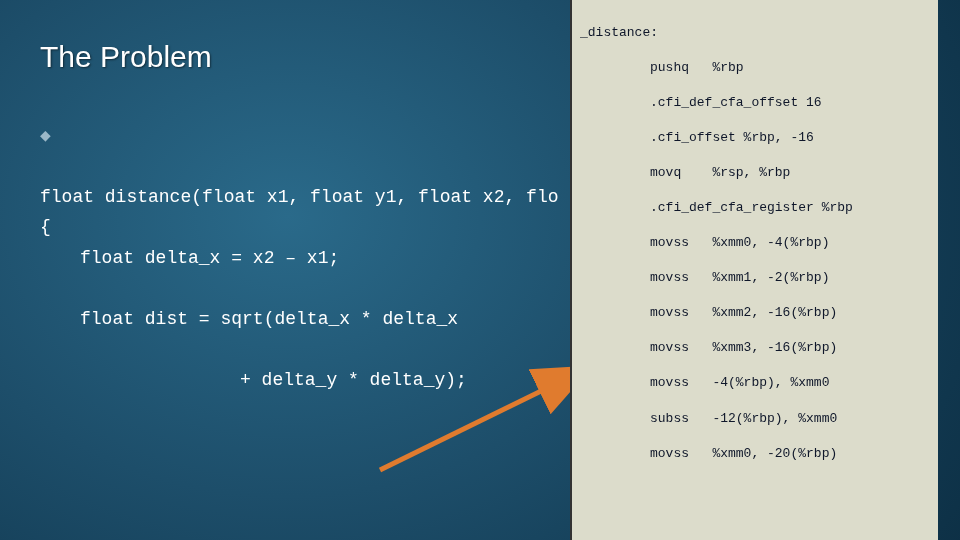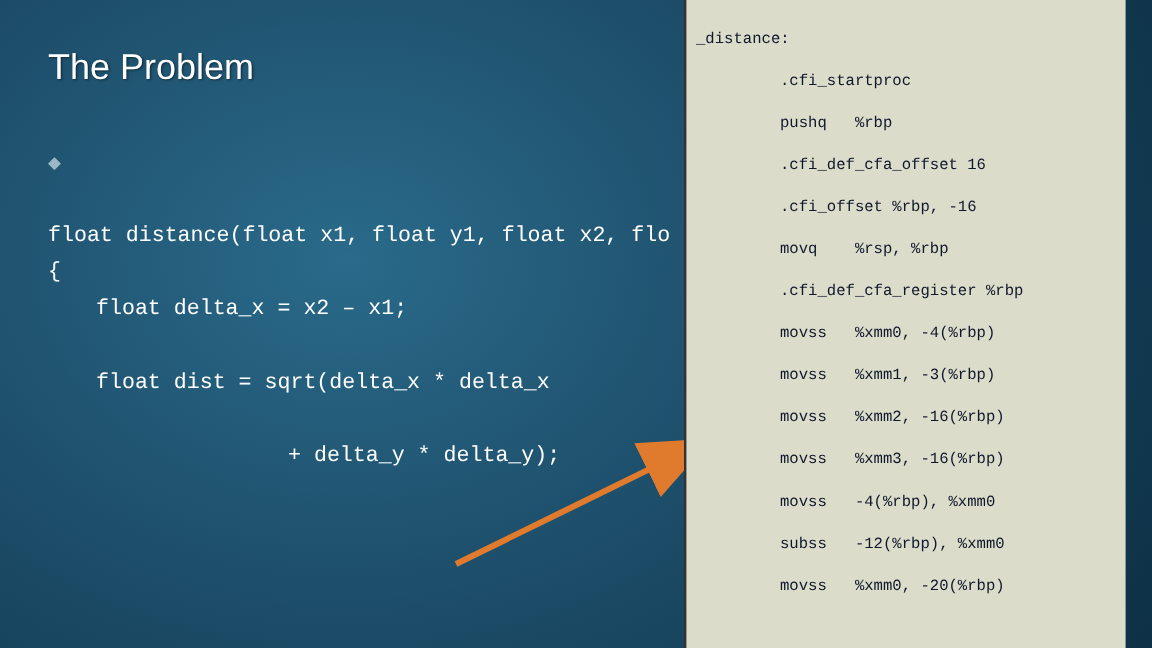--- a/index.html
+++ b/index.html
@@ -76,28 +76,27 @@
   <defs>
     <marker id="ah" markerWidth="12" markerHeight="12" refX="9" refY="5" orient="auto">
       <polygon points="0,0 12,5 0,10" fill="#e07b2e"></polygon>
     </marker>
   </defs>
   <line x1="10" y1="110" x2="210" y2="12" stroke="#e07b2e" stroke-width="5" marker-end="url(#ah)"></line>
 </svg>
 
 <div class="asm-panel">
 <span class="asm-line">_distance:</span>
-<span class="asm-line asm-indent1">.cfi_startproc</span>
 <span class="asm-line asm-indent1">pushq   %rbp</span>
 <span class="asm-line asm-indent1">.cfi_def_cfa_offset 16</span>
 <span class="asm-line asm-indent1">.cfi_offset %rbp, -16</span>
 <span class="asm-line asm-indent1">movq    %rsp, %rbp</span>
 <span class="asm-line asm-indent1">.cfi_def_cfa_register %rbp</span>
 <span class="asm-line asm-indent1">movss   %xmm0, -4(%rbp)</span>
-<span class="asm-line asm-indent1">movss   %xmm1, -3(%rbp)</span>
+<span class="asm-line asm-indent1">movss   %xmm1, -2(%rbp)</span>
 <span class="asm-line asm-indent1">movss   %xmm2, -16(%rbp)</span>
 <span class="asm-line asm-indent1">movss   %xmm3, -16(%rbp)</span>
 <span class="asm-line asm-indent1">movss   -4(%rbp), %xmm0</span>
 <span class="asm-line asm-indent1">subss   -12(%rbp), %xmm0</span>
 <span class="asm-line asm-indent1">movss   %xmm0, -20(%rbp)</span>
 
 
 
 
 

